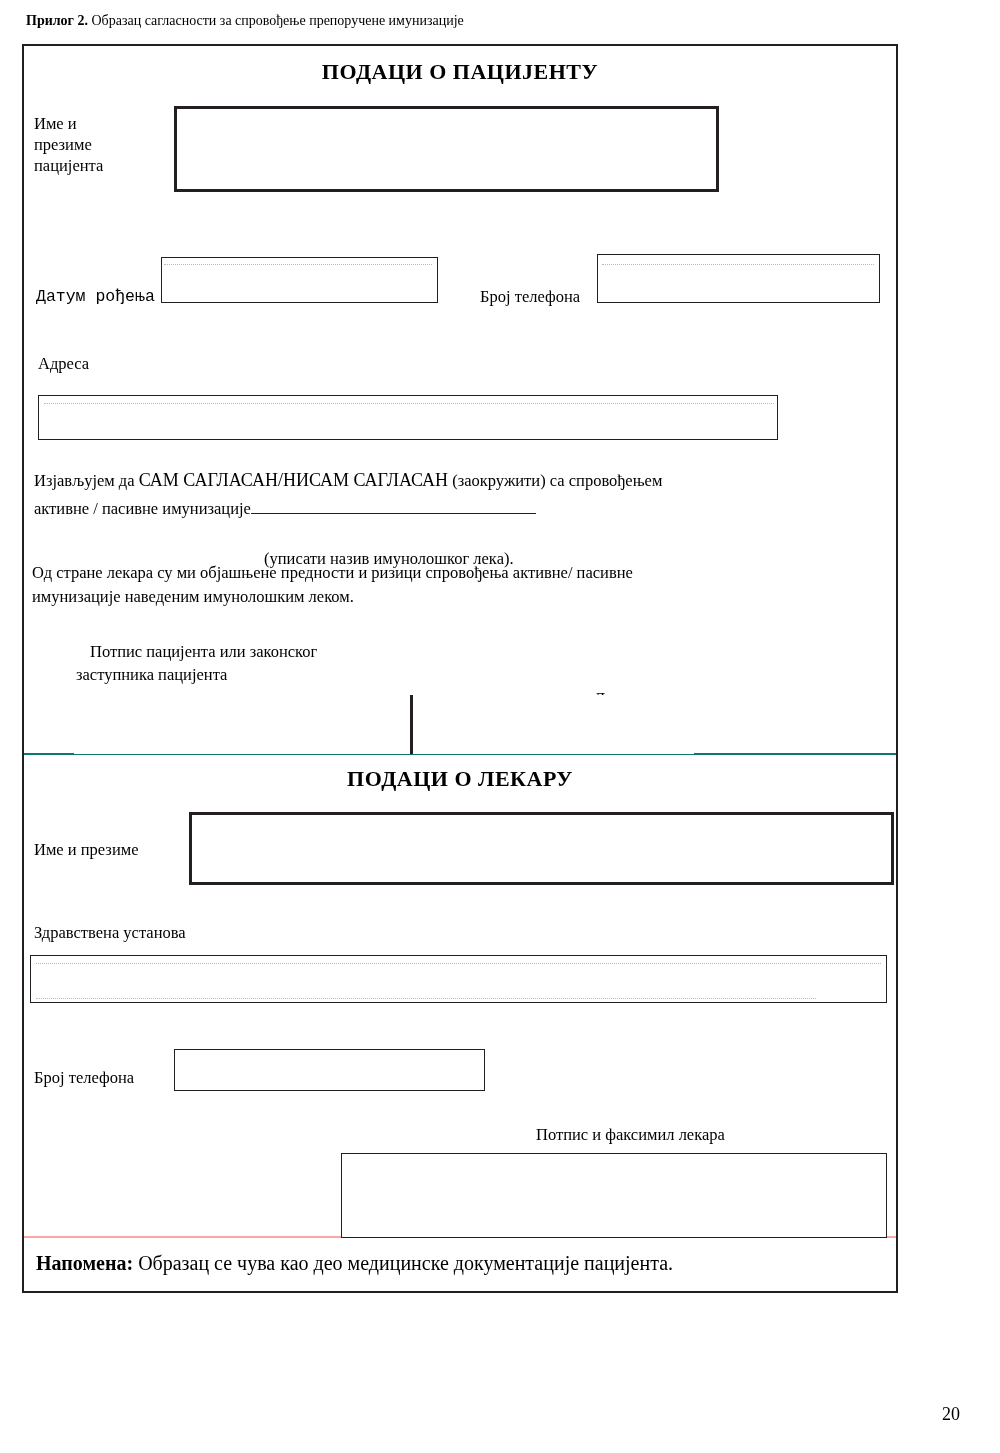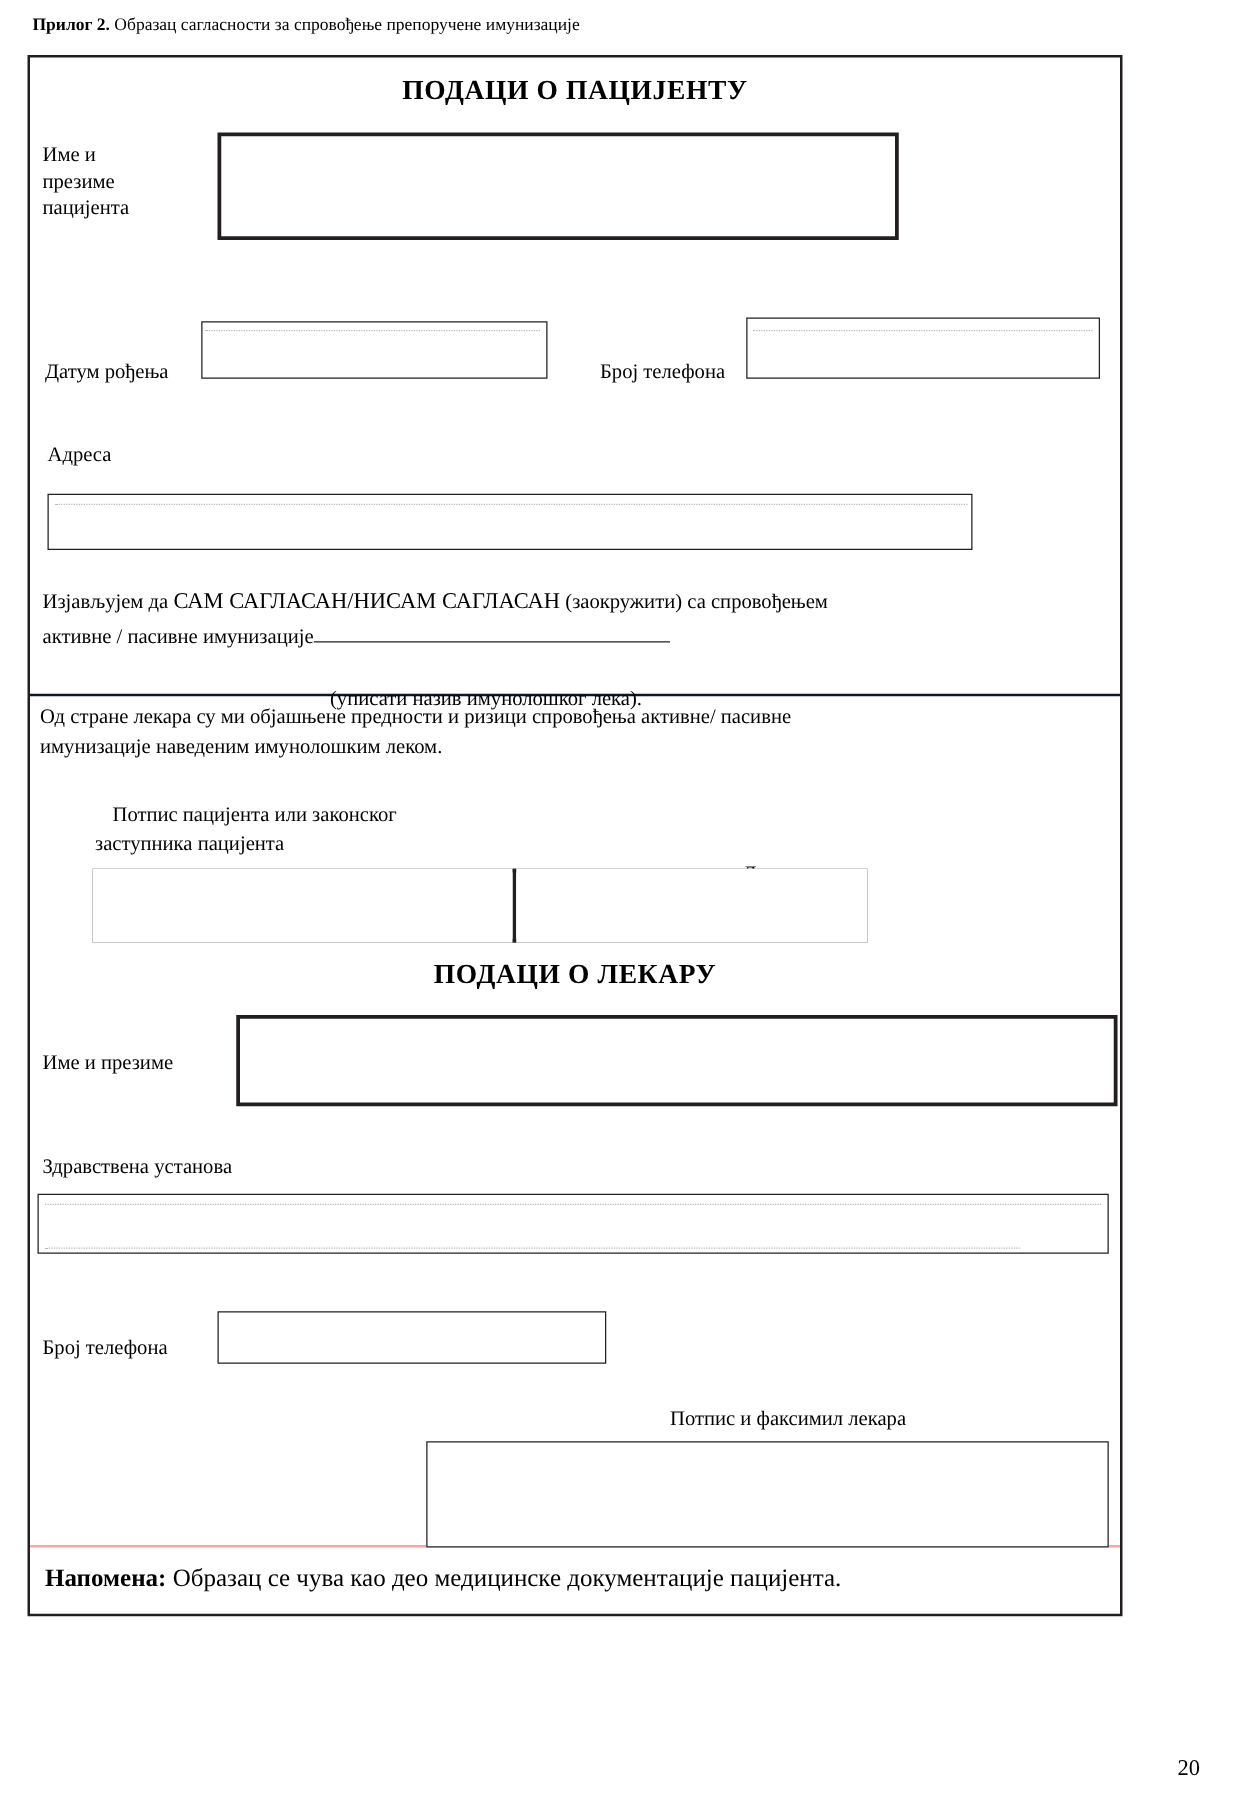--- a/index.html
+++ b/index.html
@@ -37,22 +37,22 @@
     border: 2px solid #231f20;
     box-sizing: border-box;
   }
 
   
   .section-patient {
     position: absolute;
     left: 0;
     top: 0;
     width: 100%;
-    height: 511px;
-    border-bottom: 2px solid #0f172a;
+    height: 709px;
+    border-bottom: 2px solid #0f766e;
     box-sizing: border-box;
   }
   .section-doctor {
     position: absolute;
     left: 0;
     top: 709px;
     width: 100%;
     height: 483px;
     border-bottom: 2px solid #fca5a5;
     box-sizing: border-box;
@@ -136,21 +136,21 @@
 
   <div class="section-patient">
 
     <div class="section-title" style="top:13px;">ПОДАЦИ О ПАЦИЈЕНТУ</div>
 
     <div class="lbl" style="left:10px; top:67px;">Име и
 презиме
 пацијента</div>
     <div class="box thick" style="left:150px; top:60px; width:545px; height:86px;"></div>
 
-    <div class="lbl" style="left:12px; top:240px;">Датум рођења</div>
+    <div class="lbl" style="left:12px; top:240px;font-family:Liberation Mono, monospace;">Датум рођења</div>
     <div class="box thin" style="left:137px; top:211px; width:277px; height:46px;"></div>
 
     <div class="lbl" style="left:456px; top:240px;">Број телефона</div>
     <div class="box thin" style="left:573px; top:208px; width:283px; height:49px;"></div>
 
     <div class="dotted" style="left:140px; top:218px; width:268px;"></div>
     <div class="dotted" style="left:578px; top:218px; width:272px;"></div>
 
     <div class="lbl" style="left:14px; top:307px;">Адреса</div>
     <div class="box thin" style="left:14px; top:349px; width:740px; height:45px;"></div>

